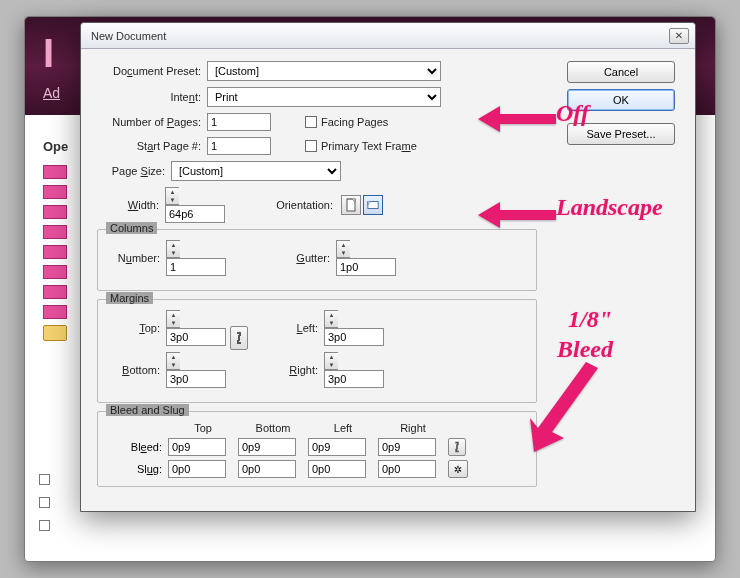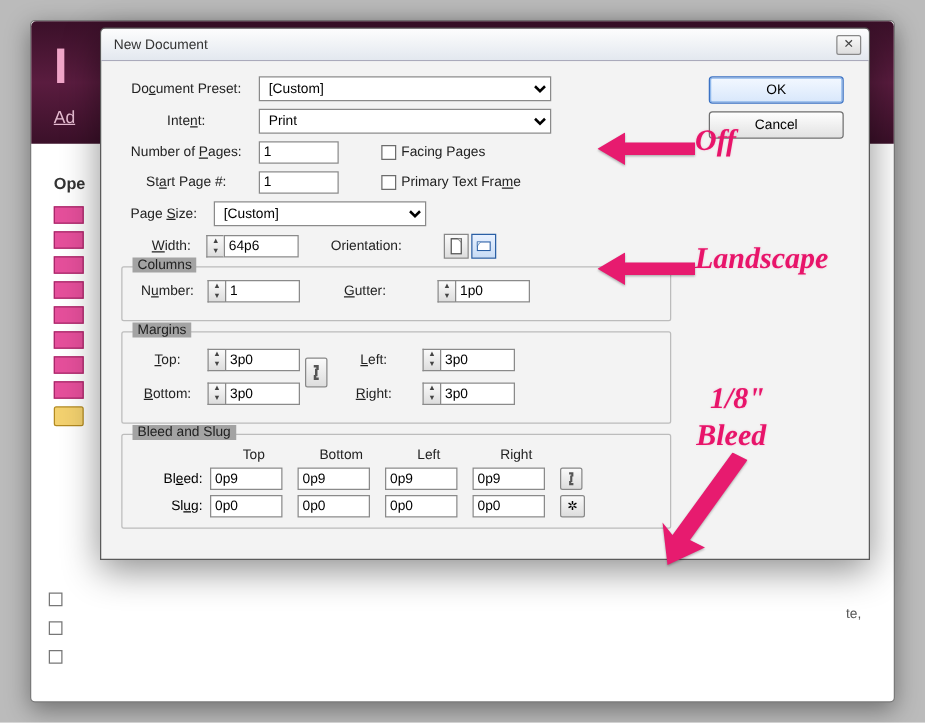--- a/index.html
+++ b/index.html
@@ -21,34 +21,34 @@
 
 
 .dialog { position: absolute; top: 22px; left: 80px; width: 616px; border: 1px solid #5a5a5a; border-radius: 4px 4px 0 0; background: #f3f3f3; box-shadow: 0 8px 30px rgba(0,0,0,0.45); }
 .titlebar { height: 26px; background: linear-gradient(180deg,#fdfdfd,#e3e8ef); border-bottom: 1px solid #aab; border-radius: 4px 4px 0 0; display: flex; align-items: center; padding: 0 6px 0 10px; }
 .titlebar .ttl { flex: 1; color: #333; }
 .titlebar .close { width: 20px; height: 16px; border: 1px solid #888; border-radius: 2px; background: linear-gradient(180deg,#fafafa,#ddd); text-align: center; line-height: 13px; font-size: 10px; color: #444; cursor: default; }
 
 .dlg-body { padding: 12px 16px 16px 16px; position: relative; }
 .left-col { width: 440px; }
 .row { display: flex; align-items: center; margin-bottom: 6px; }
-.lbl { text-align: center; padding-right: 6px; color: #222; }
+.lbl { text-align: right; padding-right: 6px; color: #222; }
 .und { text-decoration: underline; }
 
 select.sel { height: 20px; border: 1px solid #8a8a8a; background: #fff; font-size: 11px; padding-left: 3px; }
 .sel.wide { width: 234px; }
 .sel.mid { width: 170px; }
 input.txt { height: 18px; border: 1px solid #8a8a8a; background: #fff; padding: 1px 3px; font-size: 11px; }
 .txt.w64 { width: 64px; }
 .txt.w60 { width: 60px; }
 
 .spin { display: inline-flex; flex-direction: column; width: 14px; height: 18px; border: 1px solid #8a8a8a; border-right: none; background: linear-gradient(180deg,#fafafa,#ddd); }
 .spin span { flex:1; font-size: 6px; text-align: center; line-height: 8px; color: #444; }
 .spin + .txt { border-left: 1px solid #8a8a8a; }
-.spinwrap { display: inline-flex; }
+.spinwrap { display: inline-flex; flex-direction: column; }
 
 .chk { width: 12px; height: 12px; border: 1px solid #6c6c6c; background: #fff; display: inline-block; vertical-align: middle; margin-right: 4px; }
 .chklbl { color: #222; text-align: center; }
 
 .group { border: 1px solid #bcbcbc; border-radius: 2px; padding: 10px 10px 8px 10px; margin-bottom: 8px; position: relative; }
 .group .legend { position: absolute; top: -8px; left: 8px; background: #a3a3a3; padding: 0 4px; color: #222; }
 
 .orient-btn { width: 20px; height: 20px; border: 1px solid #888; background: linear-gradient(180deg,#fafafa,#ddd); display: inline-flex; align-items: center; justify-content: center; margin-left: 2px; }
 .orient-btn.sel { border: 1px solid #2a5fa5; background: linear-gradient(180deg,#e8f1ff,#c8dcf5); }
 .orient-btn svg { width: 12px; height: 14px; }
@@ -261,23 +261,24 @@
           <input class="txt" style="width: 58px;" value="0p0">
           <input class="txt" style="width: 58px;" value="0p0">
           <input class="txt" style="width: 58px;" value="0p0">
           <span class="starbtn">✲</span>
         </div>
       </div>
 
     </div>
 
     <div class="right-col">
+      <button class="btn">Cancel</button>
       <button class="btn primary">OK</button>
-      <button class="btn">Cancel</button>
       <div style="height:6px"></div>
+      <button class="btn">Save Preset...</button>
     </div>
   </div>
 </div>
 
 <div class="annot" style="top:100px;left:556px">Off</div>
 <div class="arrow" style="top:106px;left:478px">
   <svg width="78" height="26" viewBox="0 0 78 26">
       <path d="M78 8 L22 8 L22 0 L0 13 L22 26 L22 18 L78 18 Z"></path>
     </svg>
 </div>

